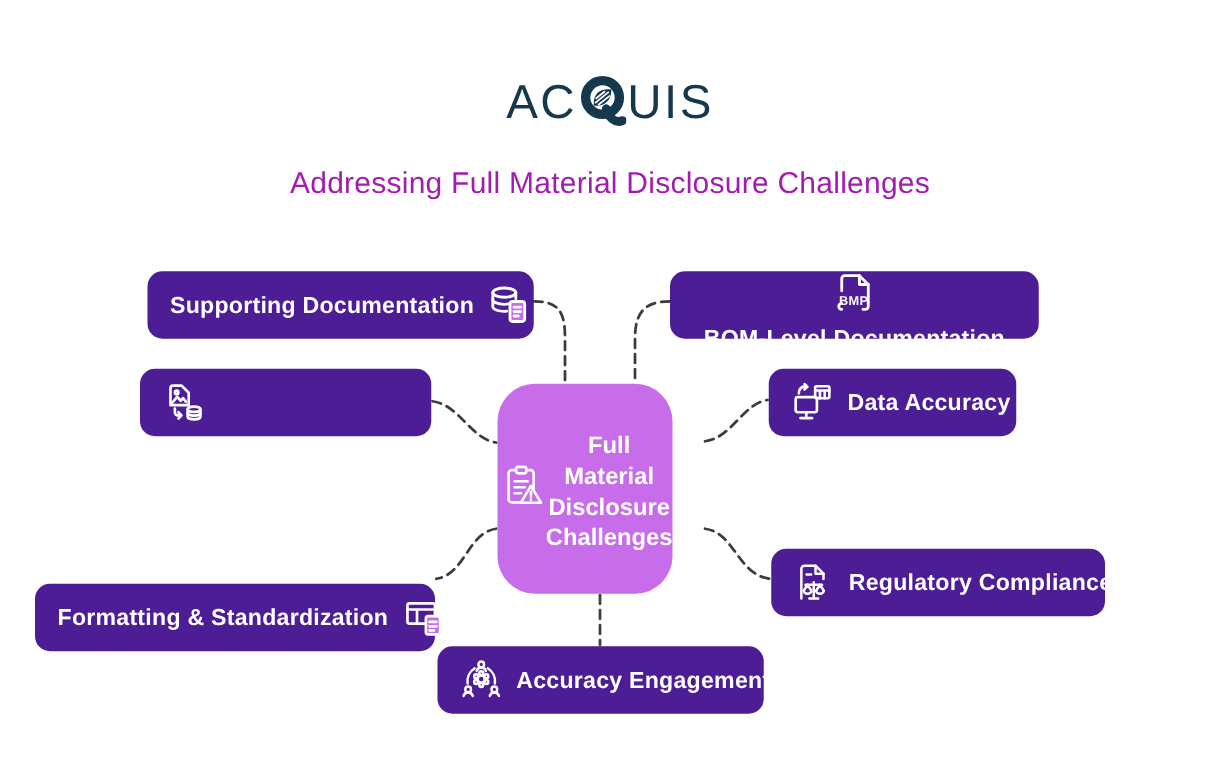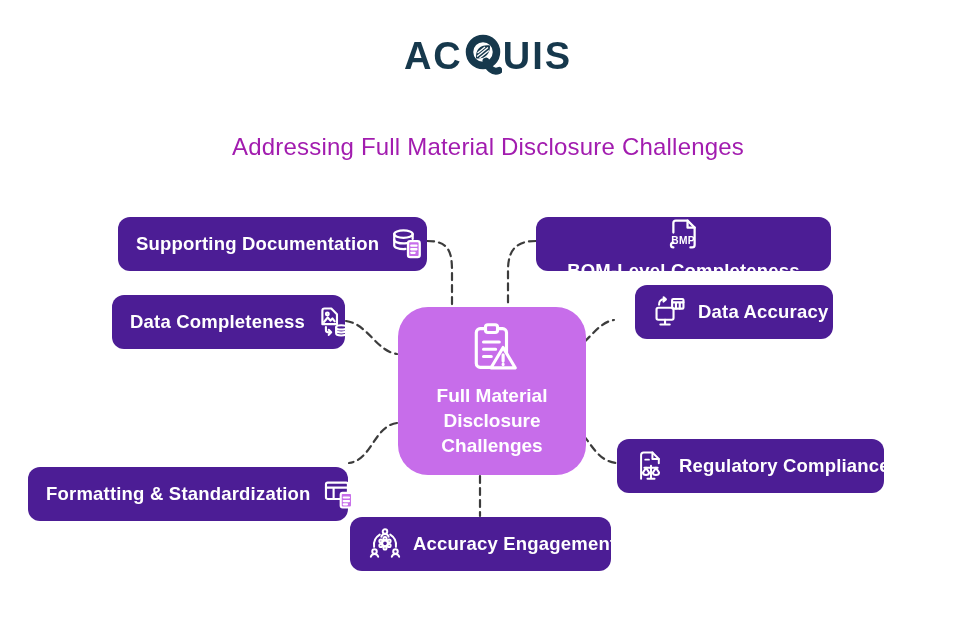--- a/index.html
+++ b/index.html
@@ -4,23 +4,23 @@
 <style>
   html,body{margin:0;padding:0;}
   body{
     width:976px;height:617px;position:relative;background:#ffffff;
     font-family:"Liberation Sans",sans-serif;overflow:hidden;
   }
   .stage{position:absolute;inset:0;width:976px;height:617px;}
 
   
   .logo{
-    position:absolute;top:34px;left:0;width:100%;height:44px;
+    position:absolute;top:60px;left:0;width:100%;height:44px;
     display:flex;align-items:center;justify-content:center;
-    color:#16384c;font-weight:bold;font-size:38px;letter-spacing:2px;
+    color:#16384c;font-weight:normal;font-size:38px;letter-spacing:2px;
   }
   .logo .part{line-height:1;}
   .logo svg{display:block;margin:0 1px 0 2px;}
   .page-title{
     position:absolute;top:133px;left:0;width:100%;
     text-align:center;font-size:24px;color:#a21caf;font-weight:400;
     letter-spacing:.2px;
   }
 
   
@@ -35,36 +35,36 @@
     position:absolute;background:#4c1d95;color:#ffffff;
     border-radius:12px;display:flex;align-items:center;
     height:54px;padding:0 18px;gap:11px;box-sizing:border-box;
     font-size:18.5px;font-weight:bold;letter-spacing:.2px;white-space:nowrap;
   }
   .node .nlabel{line-height:1;}
   .node .icon{width:34px;height:34px;flex:none;display:block;}
   .node .icon svg{width:100%;height:100%;display:block;}
 
   .center-node{
-    position:absolute;left:398px;top:307px;width:188px;height:168px;
+    position:absolute;left:398px;top:307px;width:140px;height:168px;
     background:#c76dea;border-radius:30px;color:#fff;
-    display:flex;flex-direction:column;align-items:center;justify-content:center;
+    display:flex;flex-direction:row;align-items:center;justify-content:center;
   }
   .center-node .cicon{width:58px;height:58px;margin-top:-4px;}
   .center-node .cicon svg{width:100%;height:100%;display:block;}
   .center-node .clabel{
     margin-top:7px;width:136px;text-align:center;
     font-size:19px;font-weight:bold;line-height:1.3;white-space:normal;
   }
 
   
   .n0{left:118px;top:217px;width:309px;}
   .n1{left:536px;top:217px;width:295px;flex-direction:column;}
   .n2{left:112px;top:295px;width:233px;}
-  .n3{left:615px;top:285px;width:198px;margin-left:20px;}
+  .n3{left:615px;top:295px;width:198px;}
   .n4{left:28px;top:439px;width:320px;margin-top:28px;}
   .n5{left:617px;top:439px;width:267px;padding-left:17px;}
   .n6{left:350px;top:517px;width:261px;}
   .n0,.n2,.n4{justify-content:space-between;}
 </style>
 </head>
 <body>
 
 <div class="stage">
 
@@ -121,25 +121,24 @@
 
   <div class="node n1">
     <span class="icon">
       <svg viewBox="0 0 24 24" fill="none" stroke="#ffffff" stroke-width="1.6" stroke-linecap="round" stroke-linejoin="round">
         <path d="M4.5,11 V4.2 A1.7,1.7 0 0 1 6.2,2.5 H14.5 L19.5,7.5 V19.8 A1.7,1.7 0 0 1 17.8,21.5 H16.5"></path>
         <path d="M14.5,2.5 V7.5 H19.5"></path>
         <path d="M4.5,21.5 a1.7,1.7 0 0 1 -0,-3.4"></path>
         <text x="11.3" y="19.3" text-anchor="middle" font-size="7.2" font-weight="bold" fill="#ffffff" stroke="none" font-family="Liberation Sans, sans-serif">BMP</text>
       </svg>
     </span>
-    <span class="nlabel">BOM-Level Completeness</span>
+    <span class="nlabel">BOM-Level Documentation</span>
   </div>
 
   <div class="node n2">
-    <span class="nlabel">Data Completeness</span>
     <span class="icon">
       <svg viewBox="0 0 24 24" fill="none" stroke="#ffffff" stroke-width="1.5" stroke-linecap="round" stroke-linejoin="round">
         <path d="M4.5,13.5 V4 A1.5,1.5 0 0 1 6,2.5 H10.8 L14.8,6.5 V13.5 H4.5 Z"></path>
         <circle cx="8" cy="6.3" r="1"></circle>
         <path d="M5.6,12 L8.3,8.8 L10.2,11 L11.6,9.5 L13.2,11.5"></path>
         <path d="M7,15.5 v2.2 a1.6,1.6 0 0 0 1.6,1.6 h1.6 M9,17.5 l1.7,1.8 -1.7,1.8"></path>
         <ellipse cx="17.8" cy="15.8" rx="3.6" ry="1.5"></ellipse>
         <path d="M14.2,15.8 v4.2 c0,0.85 1.6,1.5 3.6,1.5 s3.6,-0.65 3.6,-1.5 v-4.2"></path>
         <path d="M14.2,17.9 c0,0.85 1.6,1.5 3.6,1.5 s3.6,-0.65 3.6,-1.5"></path>
       </svg>

